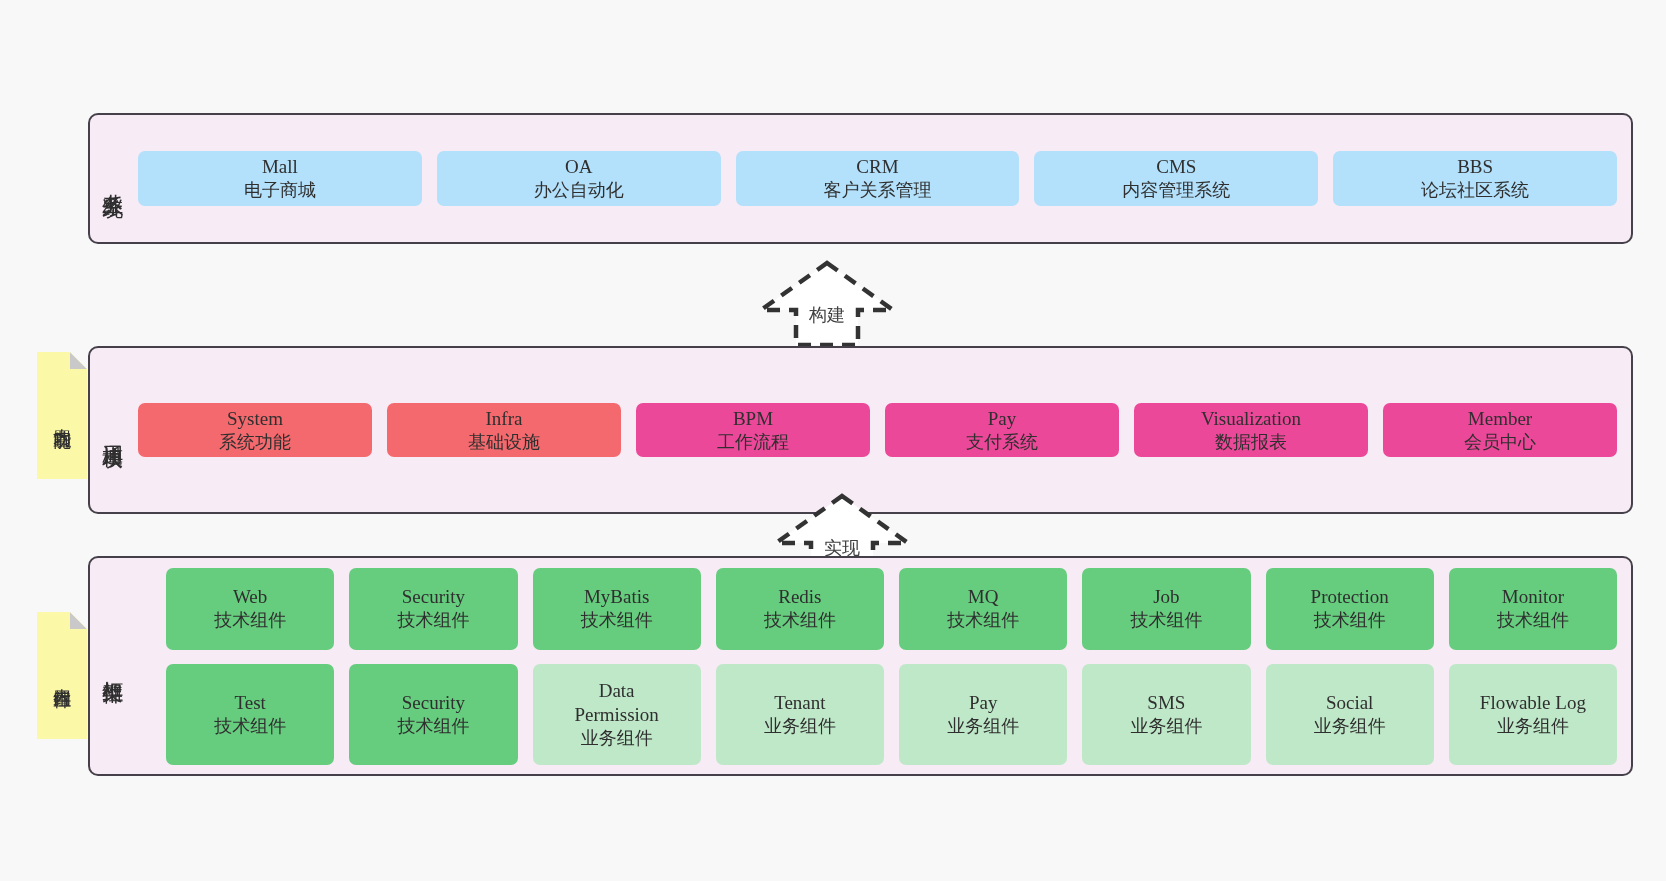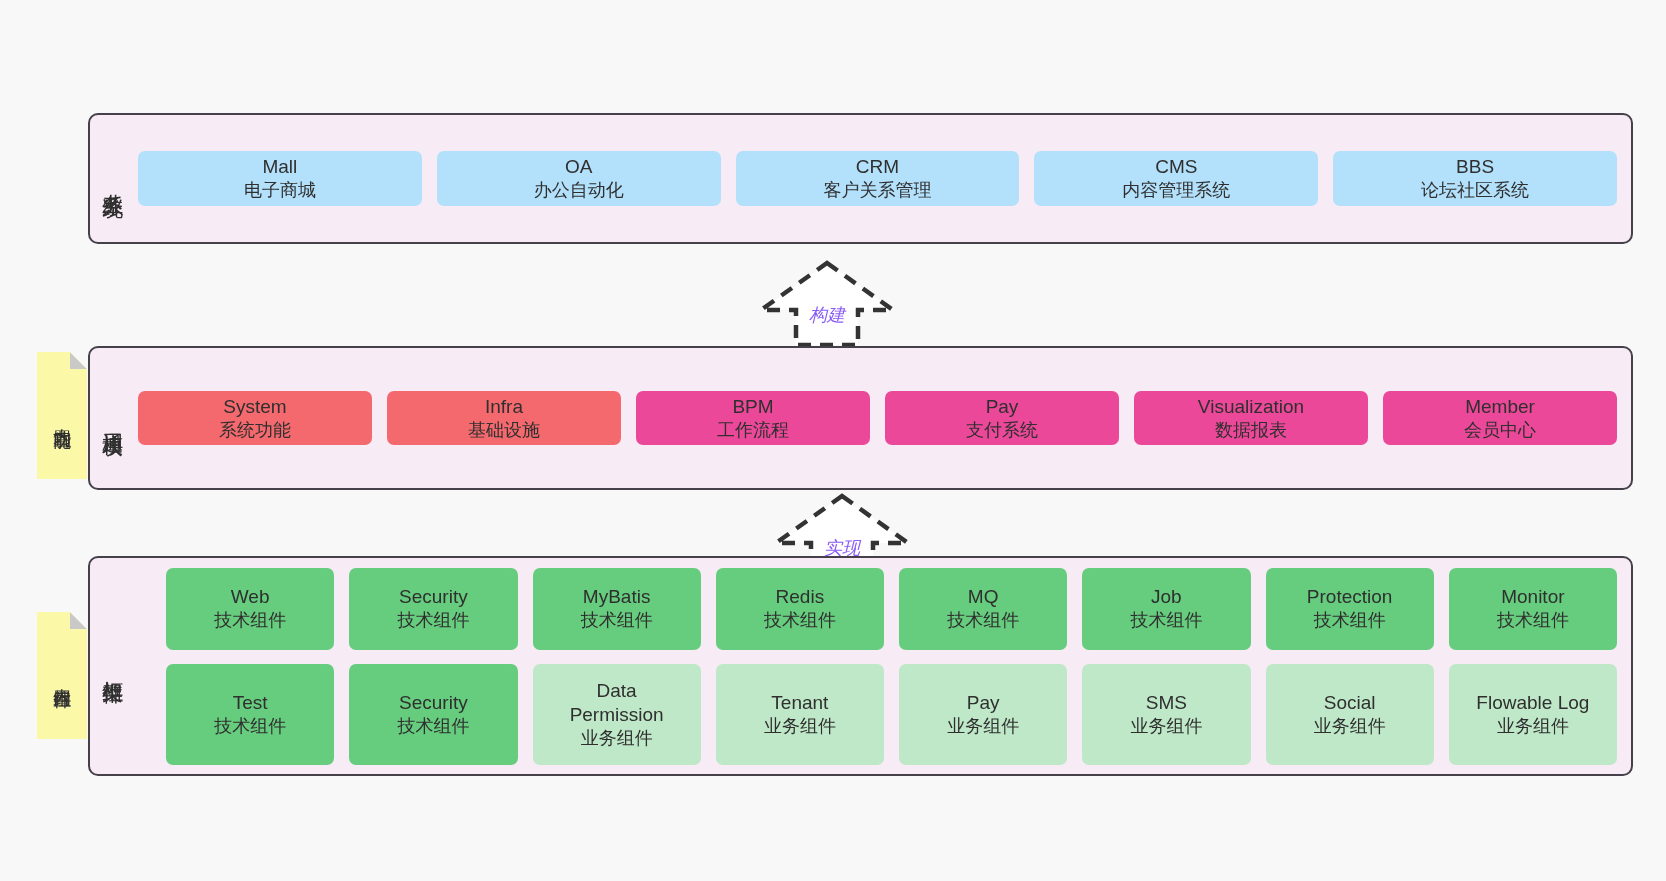--- a/index.html
+++ b/index.html
@@ -71,20 +71,21 @@
     border-radius: 7px;
     display: flex;
     flex-direction: column;
     align-items: center;
     justify-content: center;
     text-align: center;
     box-sizing: border-box;
     padding: 4px 6px;
     line-height: 1.25;
     user-select: none;
+    font-family: Liberation Serif, serif;
   }
   .node .n-title {
     font-size: 19px;
     color: #2f2f2f;
   }
   .node .n-sub {
     font-size: 18px;
     color: #2f2f2f;
   }
 
@@ -129,23 +130,22 @@
     user-select: none;
   }
   .arrow-wrap svg { display: block; overflow: visible; }
   .arrow-label {
     position: absolute;
     left: 0;
     right: 0;
     top: 44px;
     text-align: center;
     font-size: 18px;
-    color: #8b5cf6;
+    color: #404040;
     pointer-events: none;
-    font-style: italic;
   }
 </style>
 </head>
 <body>
 
 <div id="canvas">
 
   <div class="layer" id="layer-business" style="left:88px; top:113px; width:1545px; height:131px;">
     <div class="layer-caption">业务系统</div>
     <div class="layer-body">
@@ -179,21 +179,21 @@
       <path d="M70 4 L136 51 L101 51 L101 86 L39 86 L39 51 L4 51 Z" fill="#ffffff" stroke="#333333" stroke-width="4.5" stroke-dasharray="13 9" stroke-linejoin="miter"></path>
     </svg>
     <div class="arrow-label">构建</div>
   </div>
 
   <div class="note" style="left:37px; top:352px; height:127px;">
     <span class="fold"></span>
     <span>内置功能</span>
   </div>
 
-  <div class="layer" id="layer-modules" style="left:88px; top:346px; width:1545px; height:144px;">
+  <div class="layer" id="layer-modules" style="left:88px; top:346px; width:1545px; height:168px;">
     <div class="layer-caption">通用模块</div>
     <div class="layer-body">
       <div class="row">
         <div class="node c-red">
           <span class="n-title">System</span>
           <span class="n-sub">系统功能</span>
         </div>
         <div class="node c-red">
           <span class="n-title">Infra</span>
           <span class="n-sub">基础设施</span>

